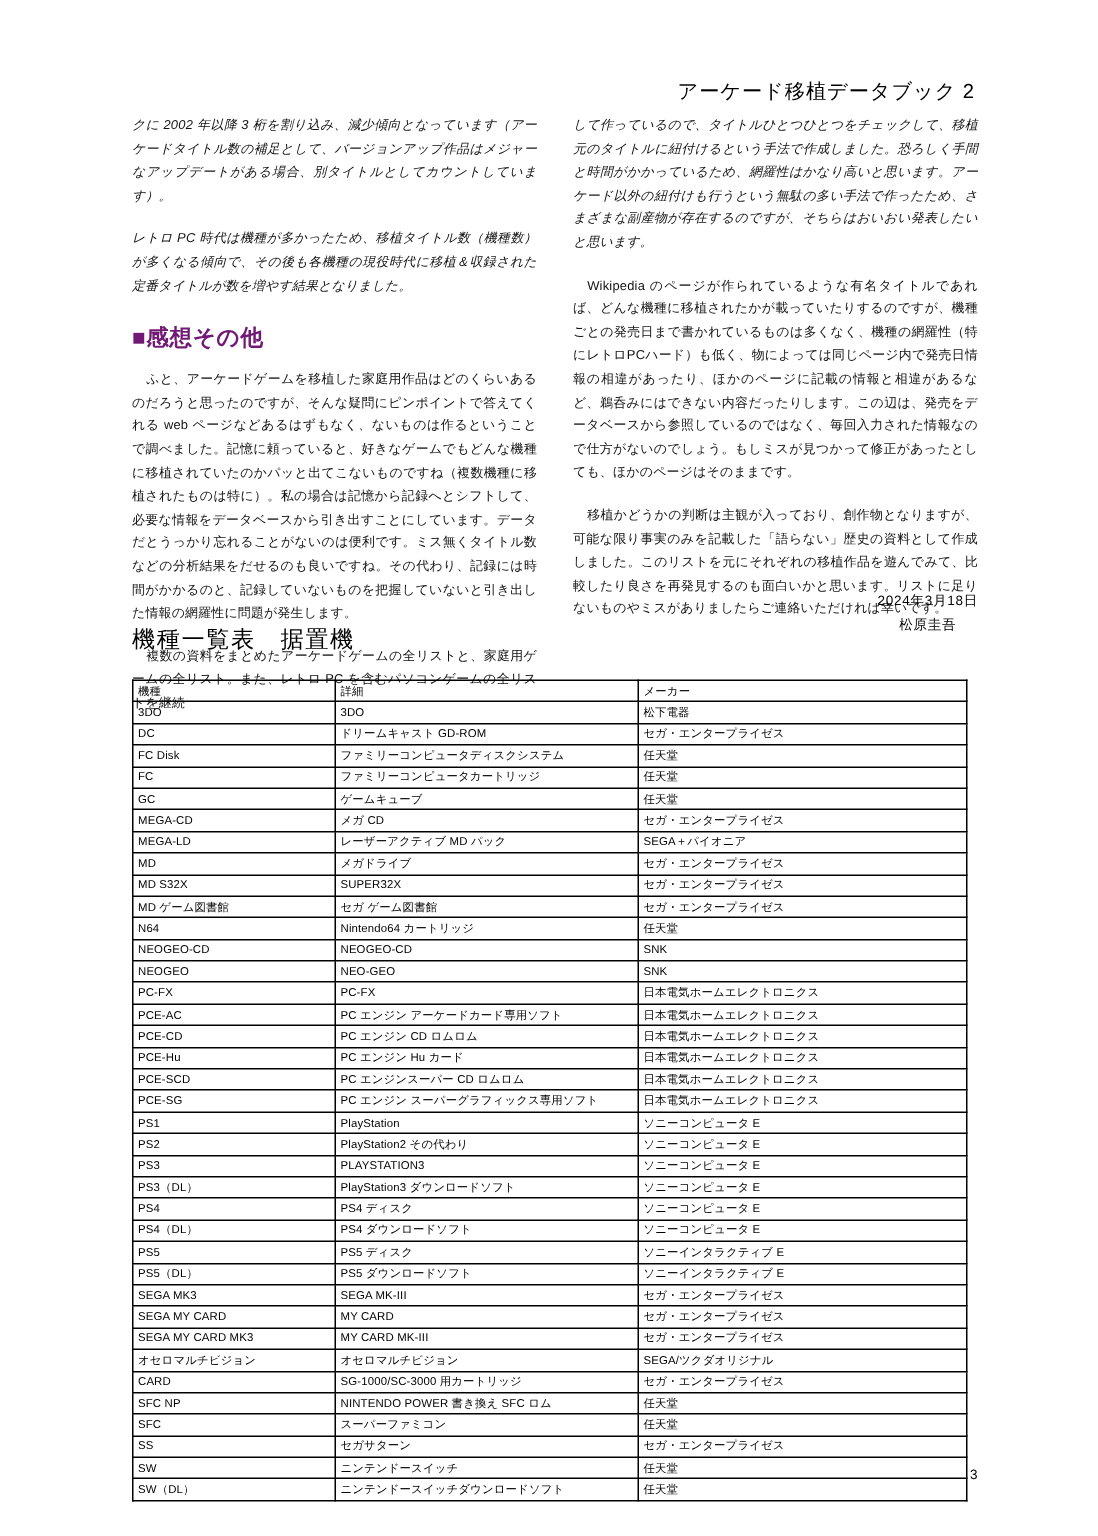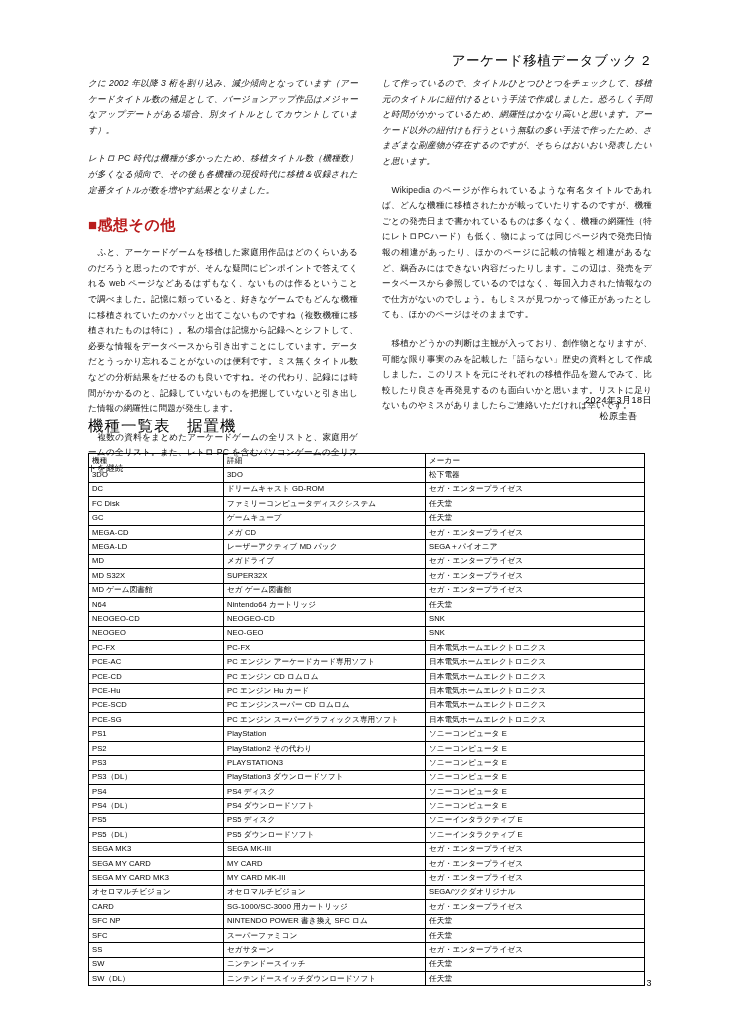--- a/index.html
+++ b/index.html
@@ -59,21 +59,21 @@
     text-indent: 0;
     font-style: italic;
   }
 
   
   .section-heading {
     font-size: 15px;
     font-weight: bold;
     letter-spacing: 0.5px;
     margin: 18px 0 10px 0;
-    color: #b91c1c;
+    color: #701a75;
   }
 
   
   .signature {
     position: absolute;
     top: 392px;
     right: 80px;
     text-align: center;
     font-size: 9px;
     line-height: 16px;
@@ -187,20 +187,25 @@
             <td>DC</td>
             <td>ドリームキャスト GD-ROM</td>
             <td>セガ・エンタープライゼス</td>
           </tr>
           <tr>
             <td>FC Disk</td>
             <td>ファミリーコンピュータディスクシステム</td>
             <td>任天堂</td>
           </tr>
           <tr>
+            <td>FC</td>
+            <td>ファミリーコンピュータカートリッジ</td>
+            <td>任天堂</td>
+          </tr>
+          <tr>
             <td>GC</td>
             <td>ゲームキューブ</td>
             <td>任天堂</td>
           </tr>
           <tr>
             <td>MEGA-CD</td>
             <td>メガ CD</td>
             <td>セガ・エンタープライゼス</td>
           </tr>
           <tr>

